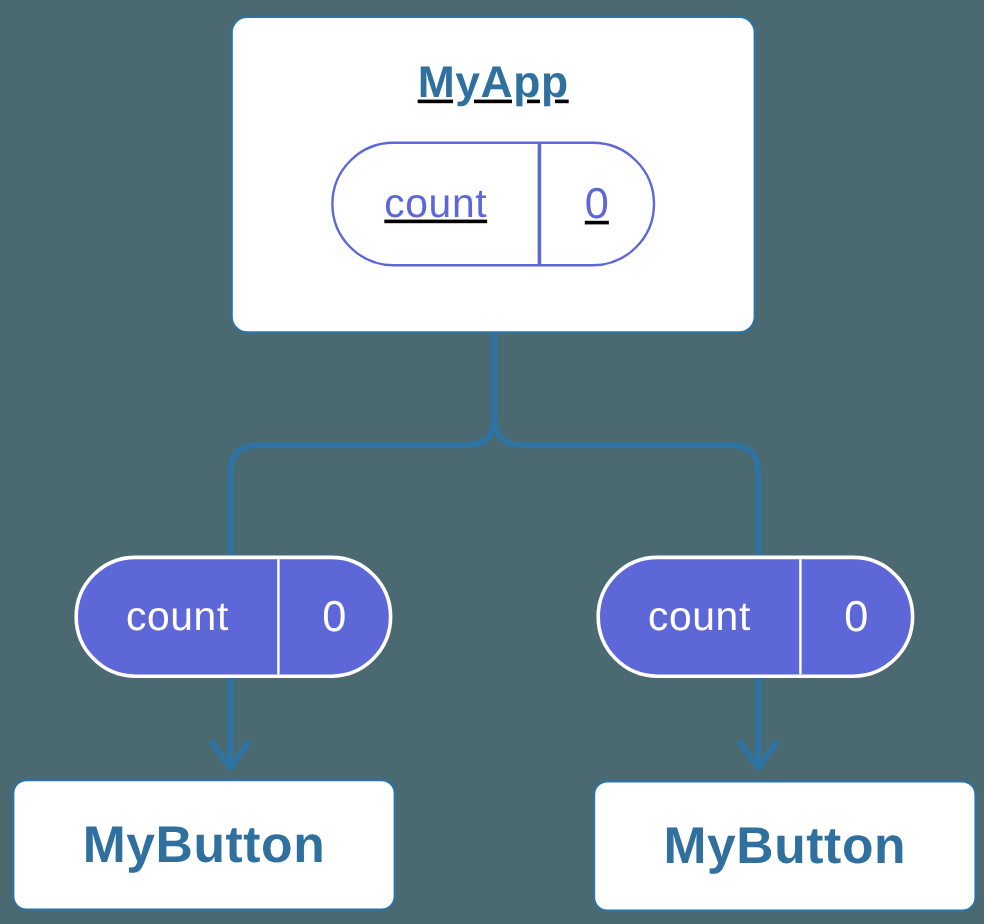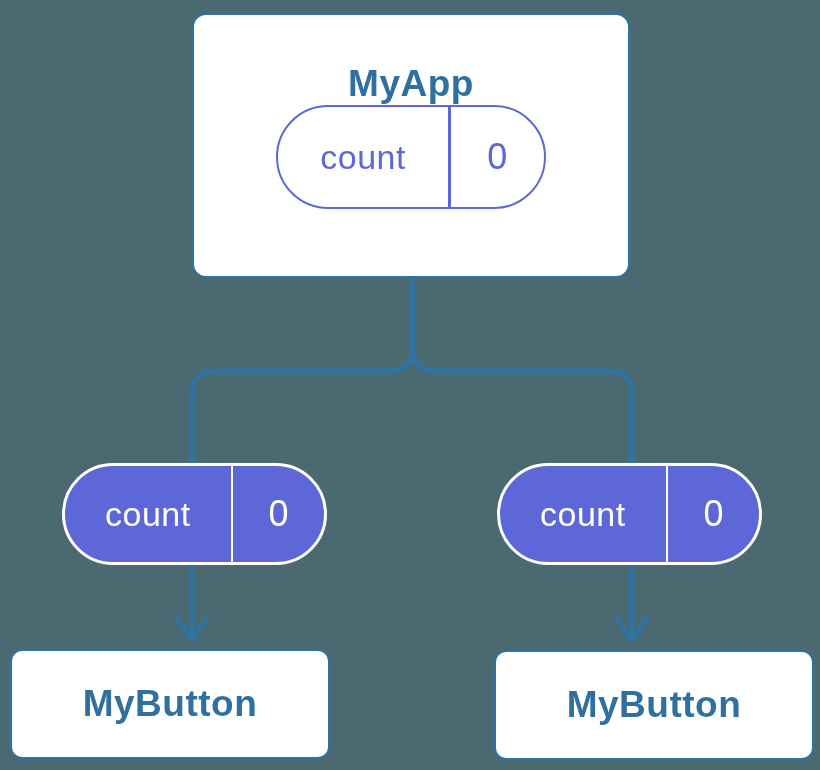--- a/index.html
+++ b/index.html
@@ -18,35 +18,35 @@
   .card {
     position:absolute;
     background: var(--node-bg, #FFFFFF);
     border: 2.5px solid var(--line-blue, #2E73A1);
     box-sizing: border-box;
   }
   .root-card {
     left:192px; top:13px; width:438px; height:265px;
     border-radius:14px;
     display:flex; flex-direction:column; align-items:center;
-    padding-top:48px; 
+    padding-top:33px; gap:28px;text-decoration:underline;
   }
   .node-title {
     color: var(--node-text-blue, #2F709E);
     font-size:37px; font-weight:700; letter-spacing:0.5px;
     line-height:42px;
   }
   .child-card {
     width:320px; height:110px;
     border-radius:12px;
     display:flex; align-items:center; justify-content:center;
   }
   .child-left  { left:10px;  top:649px; }
   .child-right { left:494px; top:650px; }
-  .child-card .node-title { font-size:37px; }
+  .child-card .node-title { font-size:43px; }
 
   .pill {
     display:flex; align-items:center;
     box-sizing:border-box;
     border-radius:60px;
   }
   .pill-outline {
     width:270px; height:104px;
     background: var(--node-bg, #FFFFFF);
     border: 2.5px solid var(--pill-purple, #5D67D8);

